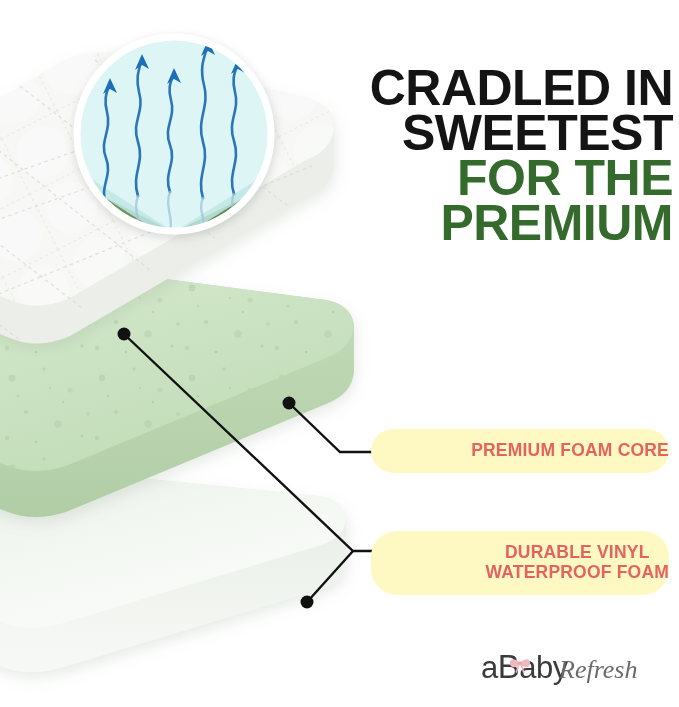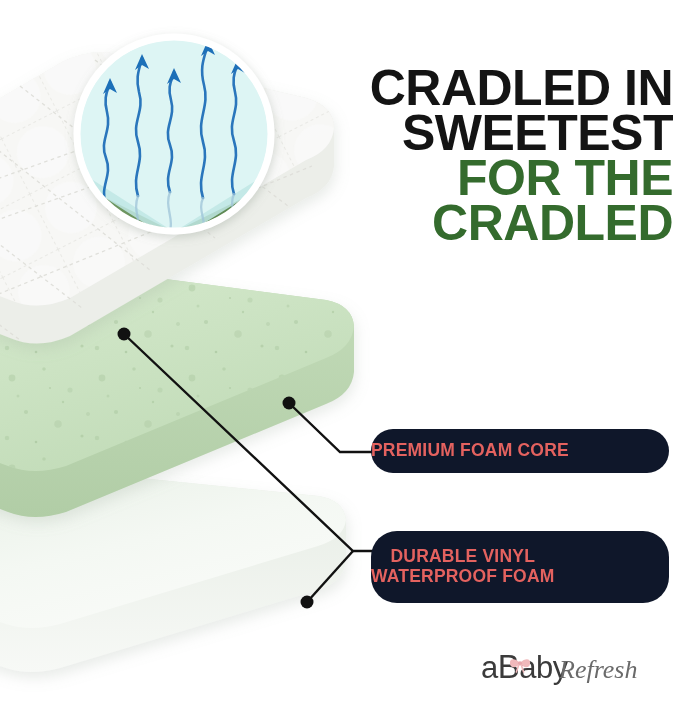--- a/index.html
+++ b/index.html
@@ -36,37 +36,37 @@
   #headline .ln.green { color:#346b2d; }
   #headline .ln.l1 { font-size:50px;text-align:right; }
   #headline .ln.l2 { font-size:50px; }
   #headline .ln.l3 { font-size:50px;text-align:right; }
   #headline .ln.l4 { font-size:50px; }
   #headline .ln.l5 { font-size:50px; }
 
   
   .badge {
     position:absolute;
-    background:#0f172a;
+    background:#fef9c3;
     border-radius:26px;
     color:#e4625f;
     font-weight:bold;
     display:flex;
     align-items:center;
-    justify-content:flex-start;
+    justify-content:flex-end;
     text-align:center;
     letter-spacing:0.2px;
     line-height:1.12;
   }
   #badge-foam {
     left:371px; top:429px; width:298px; height:44px;
     font-size:17.5px;
   }
   #badge-vinyl {
-    left:371px; top:531px; width:298px; height:72px;
+    left:371px; top:531px; width:298px; height:64px;
     font-size:17.5px;
   }
   #badge-vinyl .b-line { display:block; }
 
   
   #leaders { position:absolute; inset:0; width:679px; height:707px; pointer-events:none; }
 
   
   #logo {
     position:absolute;
@@ -292,21 +292,21 @@
       <path d="M 308 601 L 353 551"></path>
     </g>
     <circle cx="124" cy="334" r="6.5" fill="#111111"></circle>
     <circle cx="307" cy="602" r="6.5" fill="#111111"></circle>
   </svg>
 
   <div id="headline">
     <span class="ln dark  l1">CRADLED IN</span>
     <span class="ln dark  l2">SWEETEST</span>
     <span class="ln green l3">FOR THE</span>
-    <span class="ln green l5">CRADLED</span>
+    <span class="ln green l5">PREMIUM</span>
   </div>
 
   <div class="badge" id="badge-foam">
     <span>PREMIUM FOAM CORE</span>
   </div>
 
   <div class="badge" id="badge-vinyl">
     <span>
       <span class="b-line">DURABLE VINYL</span>
       <span class="b-line">WATERPROOF FOAM</span>

